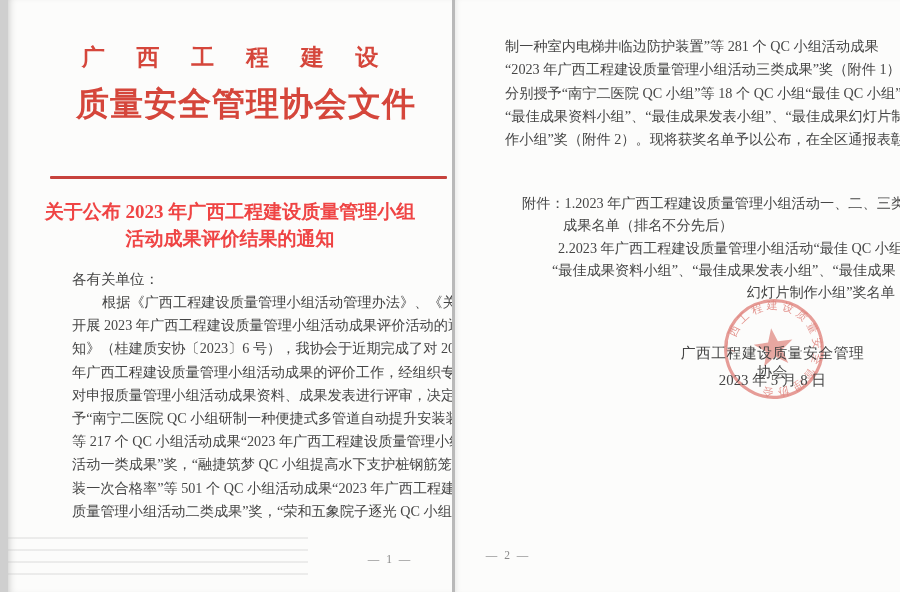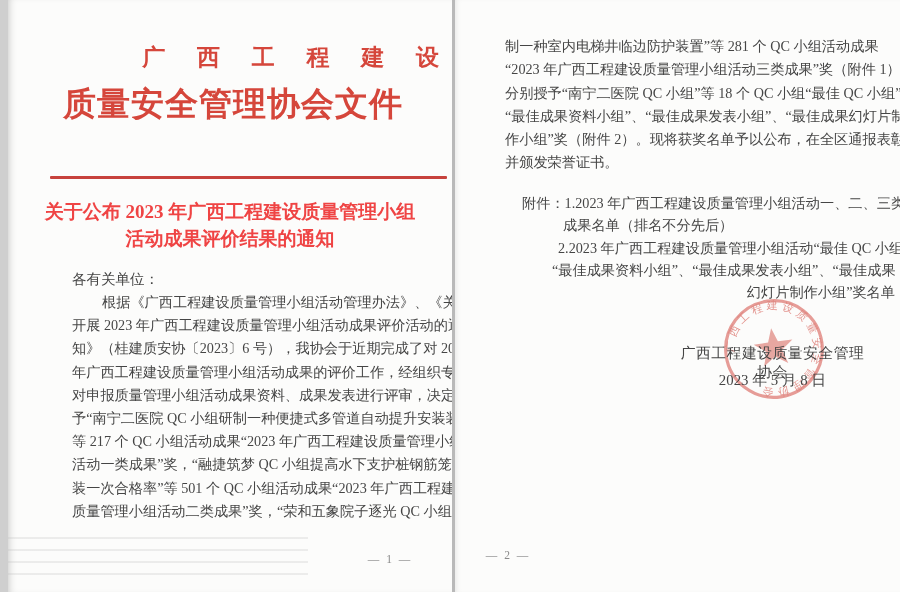--- a/index.html
+++ b/index.html
@@ -13,23 +13,23 @@
   }
   .page-left{left:8px;width:444px;box-shadow:inset 6px 0 8px -6px rgba(0,0,0,.25);}
   .page-right{left:455px;width:445px;box-shadow:inset 4px 0 6px -4px rgba(0,0,0,.12);}
   .divider{position:absolute;left:452px;top:0;width:3px;height:592px;background:#b9b9b9;}
   .scan-streaks{
     position:absolute;left:0;bottom:10px;width:300px;height:45px;opacity:.25;
     background:repeating-linear-gradient(180deg,#bbb 0 2px,transparent 2px 12px);
   }
 
   
-  .hdr1{position:absolute;top:42px;left:0;width:100%;text-align:right;
+  .hdr1{position:absolute;top:42px;left:0;width:100%;text-align:center;
     color:#d5463b;font-size:23px;font-weight:700;letter-spacing:13px;padding-left:13px;box-sizing:border-box;}
-  .hdr2{position:absolute;top:82px;left:3px;width:100%;text-align:center;
+  .hdr2{position:absolute;top:82px;left:16px;width:100%;text-align:center;
     color:#d5463b;font-size:33px;font-weight:700;letter-spacing:1px;}
   .docnum{position:absolute;top:154px;left:0;width:100%;text-align:center;
     color:#4a4a4a;font-size:13.5px;}
   .redrule{position:absolute;top:176px;left:42px;width:397px;height:3px;background:#c7423c;border-radius:1px;}
   .doc-title{position:absolute;top:198px;left:0;width:100%;text-align:center;
     color:#ef4444;font-size:19px;font-weight:700;line-height:27px;}
   .salutation{position:absolute;top:270px;left:64px;color:#454545;font-size:14.5px;}
   .para{position:absolute;top:291px;left:64px;width:370px;color:#454545;
     font-size:14.2px;line-height:23.2px;white-space:nowrap;}
   .para .indent{padding-left:30px;}
@@ -86,21 +86,20 @@
 
   <div class="divider"></div>
 
   <div class="page page-right">
     <div class="para2">
       <div>制一种室内电梯井临边防护装置”等 281 个 QC 小组活动成果</div>
       <div>“2023 年广西工程建设质量管理小组活动三类成果”奖（附件 1）。</div>
       <div>分别授予“南宁二医院 QC 小组”等 18 个 QC 小组“最佳 QC 小组”、</div>
       <div>“最佳成果资料小组”、“最佳成果发表小组”、“最佳成果幻灯片制</div>
       <div>作小组”奖（附件 2）。现将获奖名单予以公布，在全区通报表彰</div>
-      <div>并颁发荣誉证书。</div>
     </div>
     <div class="attach">
       <div class="a0">附件：1.2023 年广西工程建设质量管理小组活动一、二、三类</div>
       <div class="a1">成果名单（排名不分先后）</div>
       <div class="a2">2.2023 年广西工程建设质量管理小组活动“最佳 QC 小组”、</div>
       <div class="a3">“最佳成果资料小组”、“最佳成果发表小组”、“最佳成果</div>
       <div class="a4">幻灯片制作小组”奖名单</div>
     </div>
 
     <svg class="seal" viewBox="0 0 120 120">

